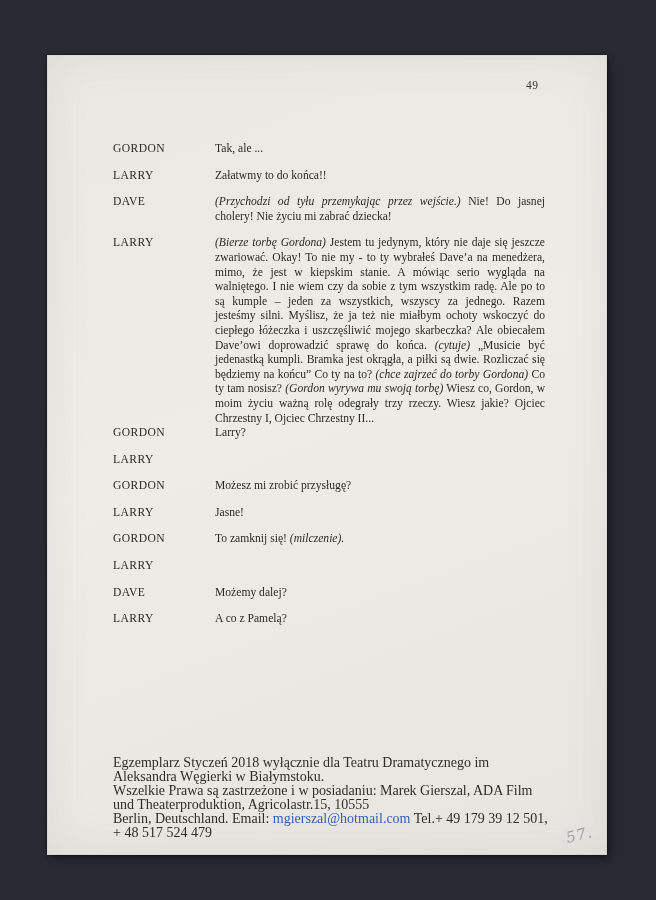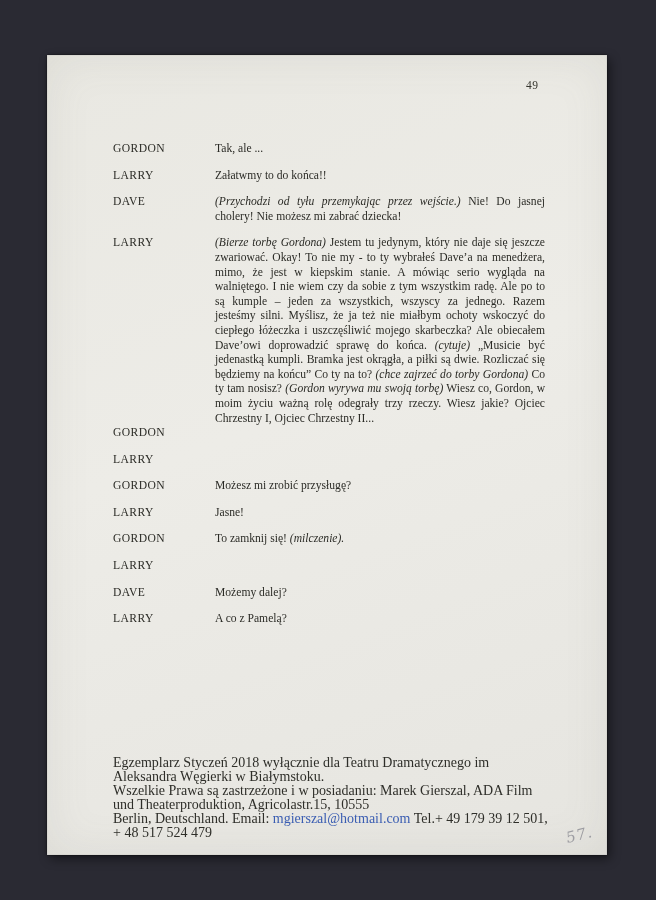--- a/index.html
+++ b/index.html
@@ -50,28 +50,29 @@
       <div class="row">
         <div class="speaker">GORDON</div>
         <div class="dtext"><span>Tak, ale ...</span></div>
       </div>
       <div class="row">
         <div class="speaker">LARRY</div>
         <div class="dtext"><span>Załatwmy to do końca!!</span></div>
       </div>
       <div class="row">
         <div class="speaker">DAVE</div>
-        <div class="dtext"><em>(Przychodzi od tyłu przemykając przez wejście.)</em><span> Nie! Do jasnej cholery! Nie możesz mi zabrać dziecka!</span></div>
+        <div class="dtext"><em>(Przychodzi od tyłu przemykając przez wejście.)</em><span> Nie! Do jasnej cholery! Nie życiu mi zabrać dziecka!</span></div>
       </div>
       <div class="row">
         <div class="speaker">LARRY</div>
         <div class="dtext"><em>(Bierze torbę Gordona)</em><span> Jestem tu jedynym, który nie daje się jeszcze zwariować. Okay! To nie my - to ty wybrałeś Dave’a na menedżera, mimo, że jest w kiepskim stanie. A mówiąc serio wygląda na walniętego. I nie wiem czy da sobie z tym wszystkim radę. Ale po to są kumple – jeden za wszystkich, wszyscy za jednego. Razem jesteśmy silni. Myślisz, że ja też nie miałbym ochoty wskoczyć do ciepłego łóżeczka i uszczęśliwić mojego skarbeczka? Ale obiecałem Dave’owi doprowadzić sprawę do końca. </span><em>(cytuje)</em><span> „Musicie być jedenastką kumpli. Bramka jest okrągła, a piłki są dwie. Rozliczać się będziemy na końcu” Co ty na to? </span><em>(chce zajrzeć do torby Gordona)</em><span> Co ty tam nosisz? </span><em>(Gordon wyrywa mu swoją torbę)</em><span> Wiesz co, Gordon, w moim życiu ważną rolę odegrały trzy rzeczy. Wiesz jakie? Ojciec Chrzestny I, Ojciec Chrzestny II...</span></div>
       </div>
       <div class="row tight">
         <div class="speaker">GORDON</div>
+        <div class="dtext"><span>Larry?</span></div>
       </div>
       <div class="row">
         <div class="speaker">LARRY</div>
       </div>
       <div class="row">
         <div class="speaker">GORDON</div>
         <div class="dtext"><span>Możesz mi zrobić przysługę?</span></div>
       </div>
       <div class="row">
         <div class="speaker">LARRY</div>

